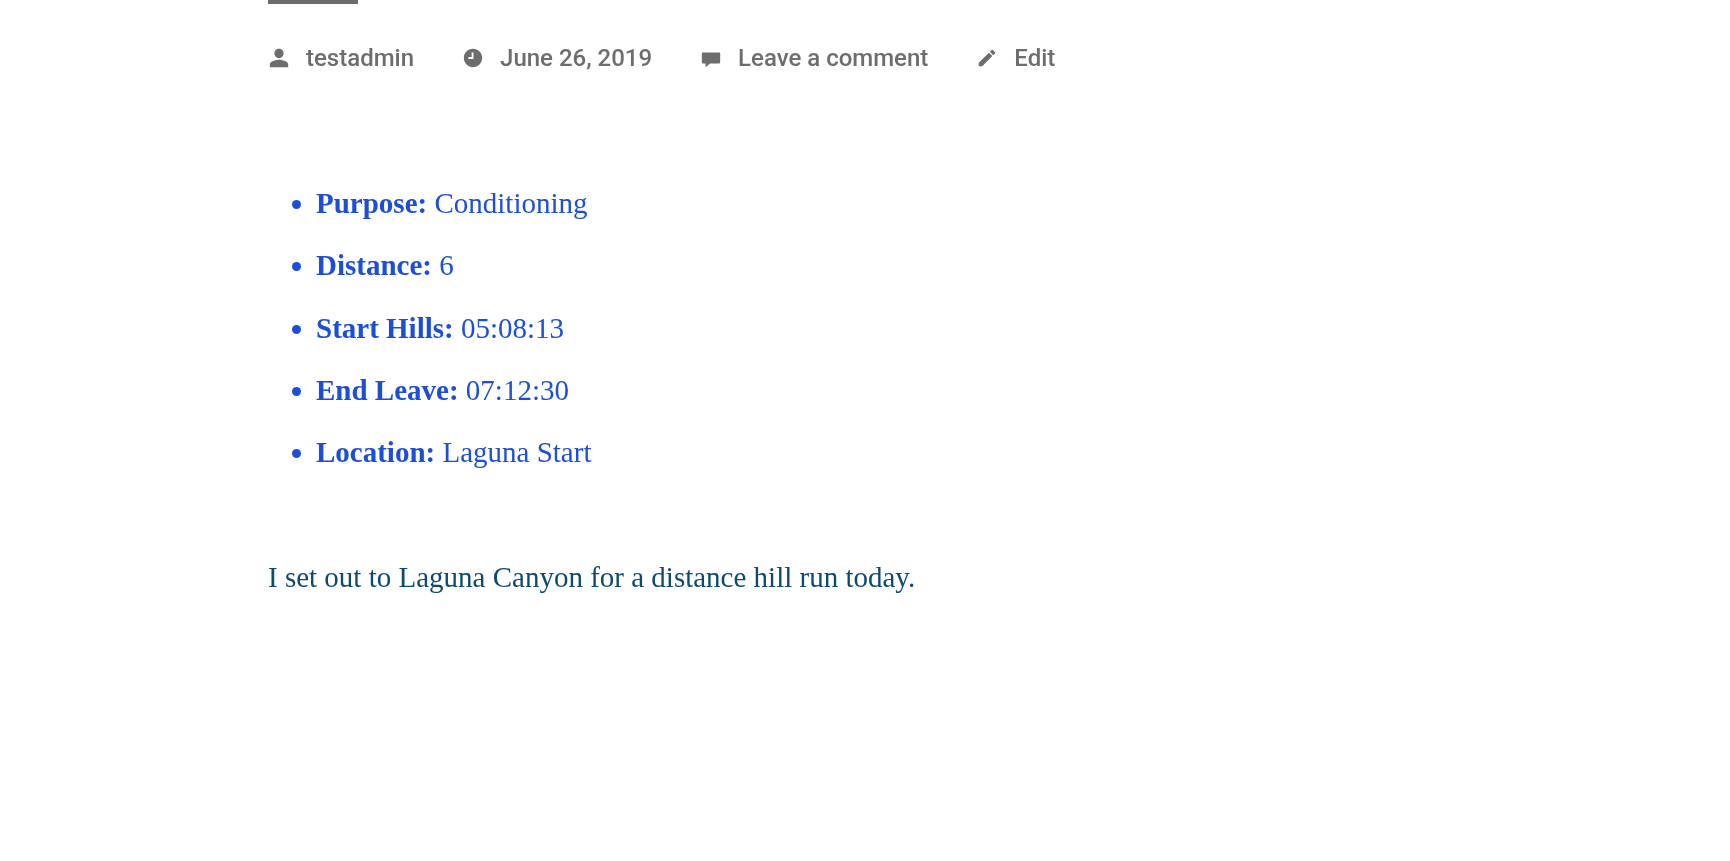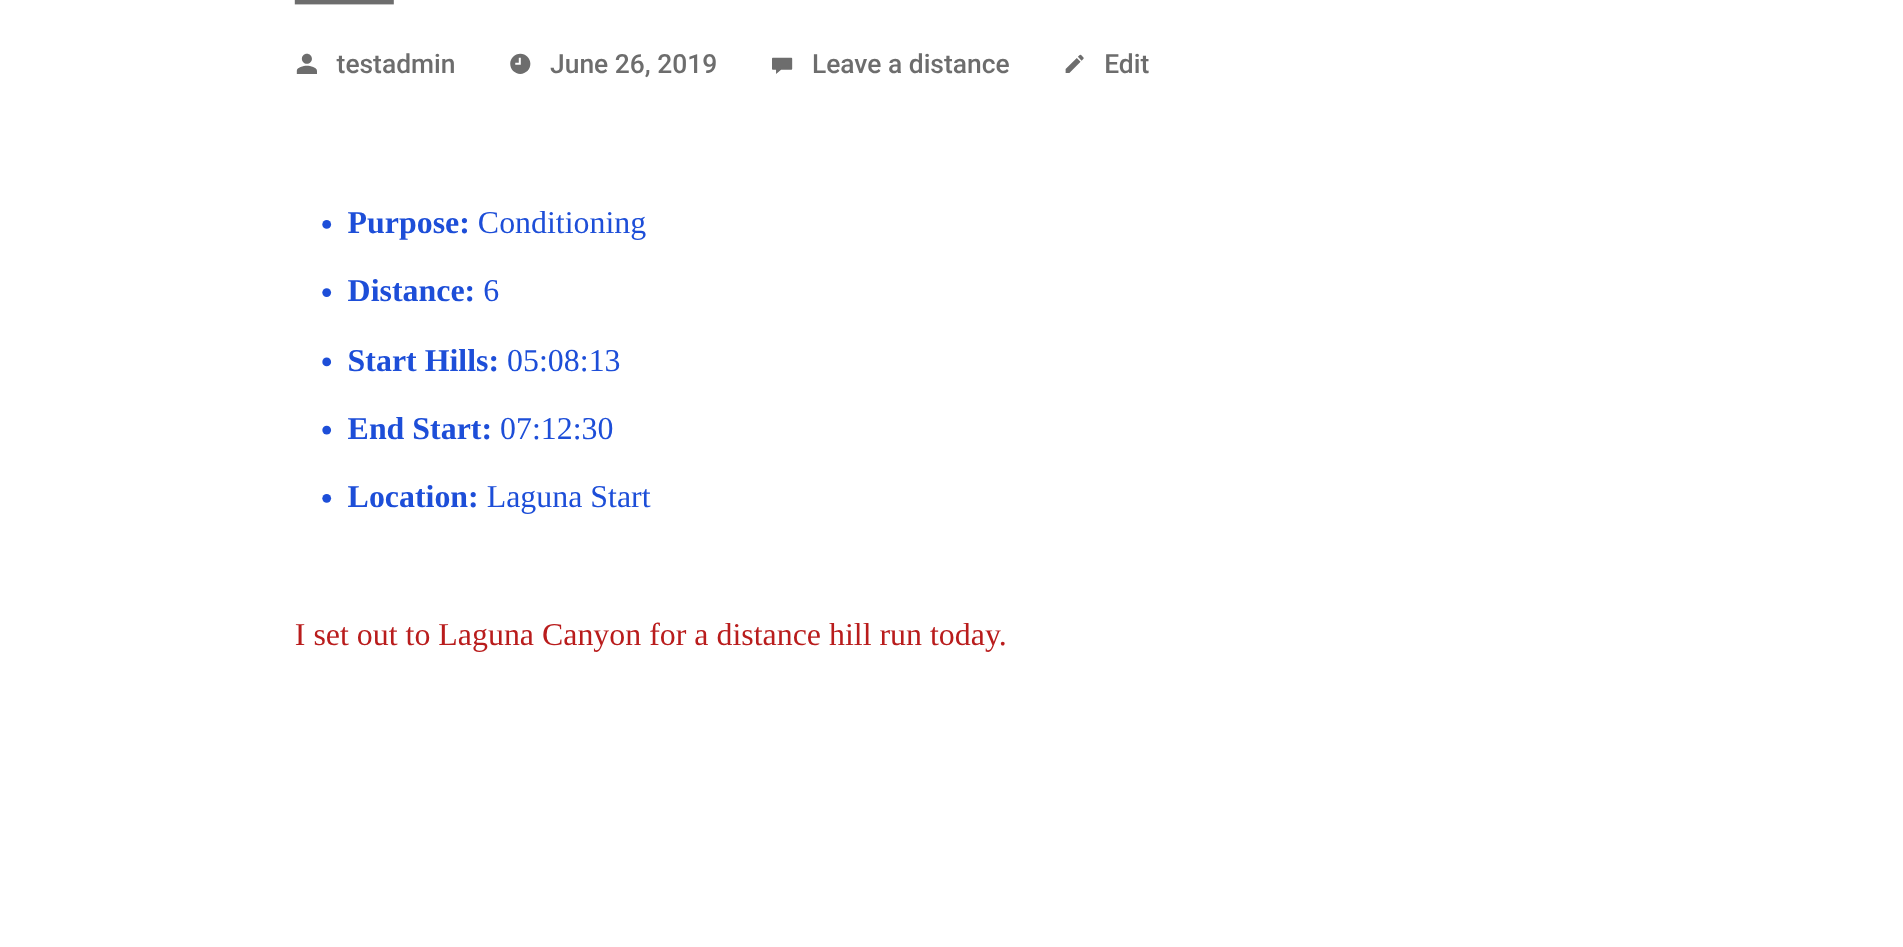--- a/index.html
+++ b/index.html
@@ -67,21 +67,21 @@
       font-size: 29px;
       line-height: 2.15;
       color: #1d4ed8;
     }
     .details-list li strong {
       font-weight: 700;
     }
     .body-text {
       font-family: Georgia, 'Times New Roman', serif;
       font-size: 29px;
-      color: #b91c1c;
+      color: #0c4a6e;
       line-height: 1.6;
     }
   </style>
 </head>
 <body>
 
 <div class="container">
   <div class="rule"></div>
 
 
@@ -95,32 +95,32 @@
     <span class="meta-item">
       <svg class="icon" viewBox="0 0 24 24">
           <path d="M12 2C6.48 2 2 6.48 2 12s4.48 10 10 10 10-4.48 10-10S17.52 2 12 2zm.5 11H7v-2h3.5V6h2v7z"></path>
         </svg>
       <a>June 26, 2019</a>
     </span>
     <span class="meta-item">
       <svg class="icon" viewBox="0 0 24 24">
           <path d="M21 6h-18c-.55 0-1 .45-1 1v10c0 .55.45 1 1 1h3v4l5-4h10c.55 0 1-.45 1-1v-10c0-.55-.45-1-1-1z"></path>
         </svg>
-      <a>Leave a distance</a>
+      <a>Leave a comment</a>
     </span>
     <span class="meta-item">
       <svg class="icon" viewBox="0 0 24 24">
           <path d="M3 17.25V21h3.75l11.06-11.06-3.75-3.75L3 17.25zM20.71 7.04c.39-.39.39-1.02 0-1.41l-2.34-2.34a.9959.9959 0 0 0-1.41 0l-1.83 1.83 3.75 3.75 1.83-1.83z"></path>
         </svg>
       <a>Edit</a>
     </span>
   </div>
 
   <ul class="details-list">
     <li><strong>Purpose:</strong> <span>Conditioning</span></li>
     <li><strong>Distance:</strong> <span>6</span></li>
     <li><strong>Start Hills:</strong> <span>05:08:13</span></li>
-    <li><strong>End Start:</strong> <span>07:12:30</span></li>
+    <li><strong>End Leave:</strong> <span>07:12:30</span></li>
     <li><strong>Location:</strong> <span>Laguna Start</span></li>
   </ul>
 
   <p class="body-text">I set out to Laguna Canyon for a distance hill run today.</p>
 </div>
 
 </body></html>

